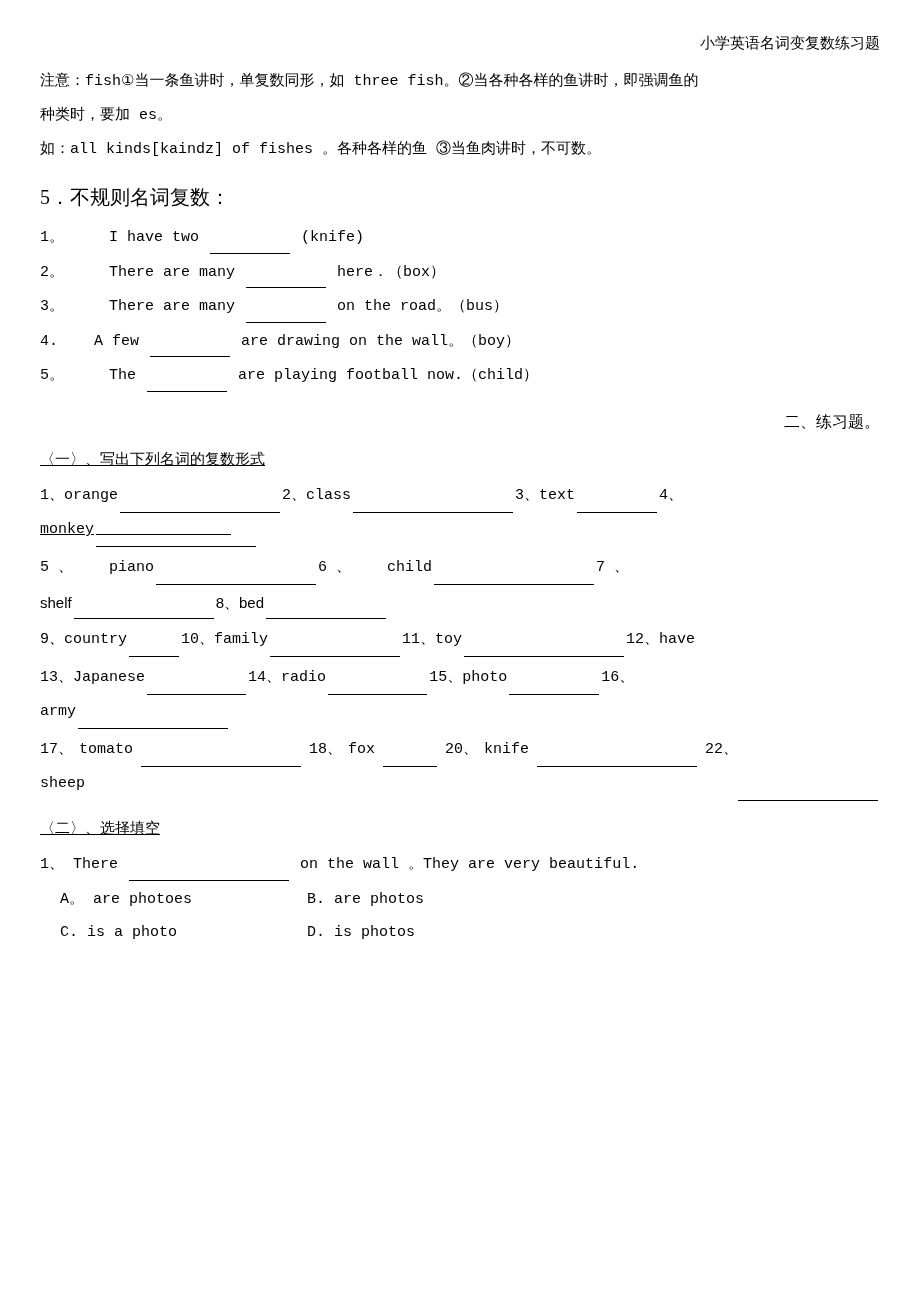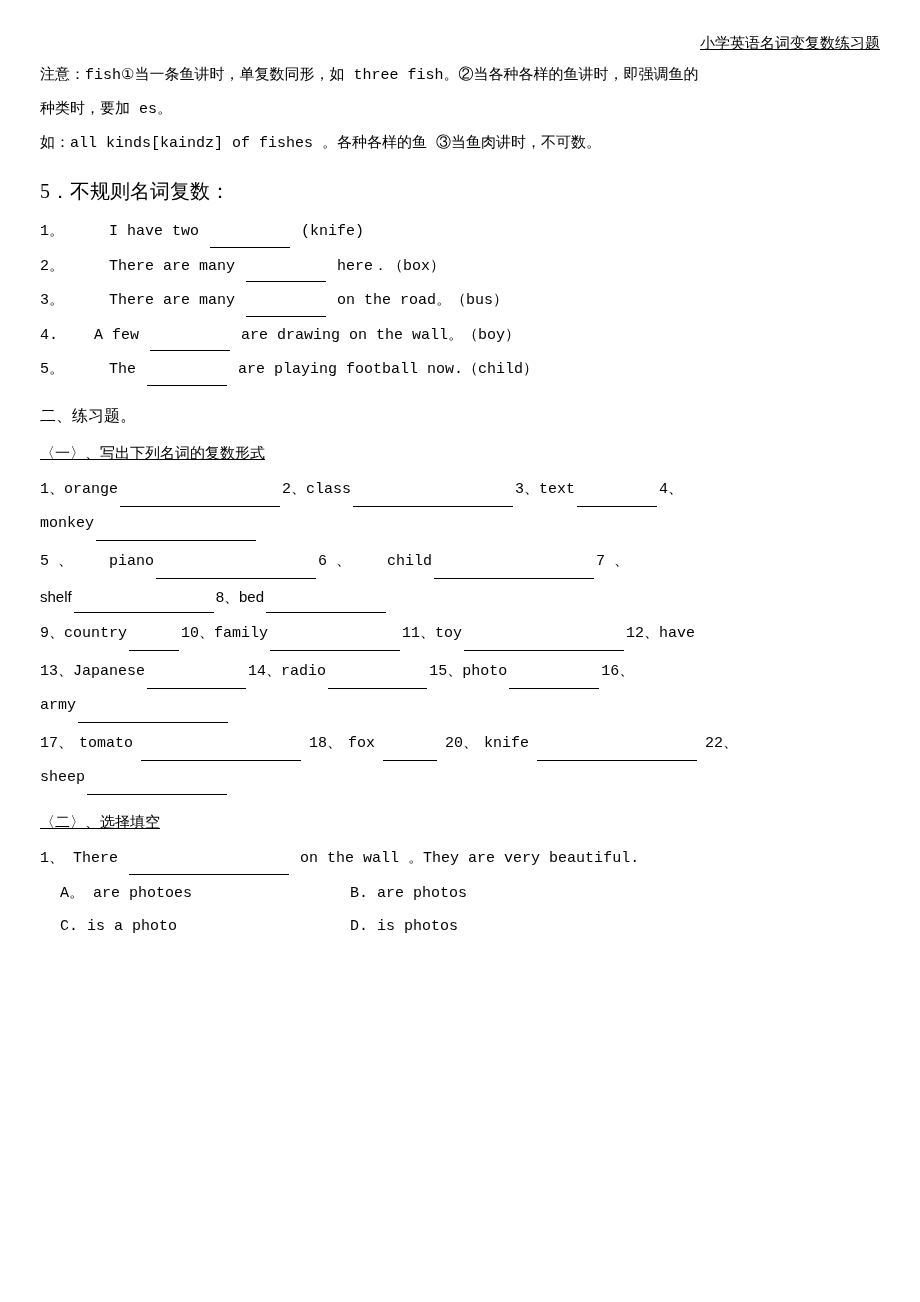--- a/index.html
+++ b/index.html
@@ -13,23 +13,22 @@
       font-family: "SimSun", "宋体", serif;
       font-size: 16px;
       line-height: 1.8;
       padding: 30px 40px 40px 40px;
       width: 920px;
       min-height: 1302px;
     }
     .page-title {
       text-align: right;
       font-size: 15px;
-      margin-bottom: 4px;
-      font-family: "SimSun", serif;
-      text-decoration: underline;
+      margin-bottom: 10px;
+      font-family: "SimSun", serif;
     }
     .note-block {
       font-family: "Courier New", monospace;
       font-size: 15px;
       line-height: 2;
       margin-bottom: 8px;
     }
     .note-line {
       margin-bottom: 4px;
     }
@@ -69,30 +68,31 @@
       display: inline-block;
       border-bottom: 1px solid #000;
       min-width: 160px;
       vertical-align: bottom;
       margin: 0 2px;
     }
     .part-title {
       font-size: 16px;
       margin: 16px 0 8px 0;
       font-family: "SimSun", serif;
+      text-align: right;
     }
     .sub-part-title {
       font-size: 15px;
       margin: 10px 0 6px 0;
       font-family: "SimSun", serif;
       text-decoration: underline;
     }
     .options-row {
       display: flex;
-      gap: 0 90px;
+      gap: 0 47px;
       font-family: "Courier New", monospace;
       font-size: 15px;
       line-height: 2.2;
       margin-left: 20px;
     }
     .option-item {
       display: inline-block;
       min-width: 200px;
     }
   </style>
@@ -157,21 +157,21 @@
     <span>orange</span>
     <span class="fill-blank-xl">&nbsp;</span>
     <span>2、</span>
     <span>class</span>
     <span class="fill-blank-xl">&nbsp;</span>
     <span>3、</span>
     <span>text</span>
     <span class="fill-blank">&nbsp;</span>
     <span>4、</span>
   </div>
-  <div style="font-family:'Courier New',monospace;font-size:15px;line-height:2.2;display:flex;align-items:baseline;">
+  <div style="font-family:'Courier New',monospace;font-size:15px;line-height:2.2;display:flex;align-items:baseline;text-decoration:underline;">
     <span>monkey</span>
     <span class="fill-blank-xl">&nbsp;&nbsp;&nbsp;&nbsp;&nbsp;&nbsp;&nbsp;&nbsp;&nbsp;&nbsp;&nbsp;&nbsp;&nbsp;&nbsp;&nbsp;</span>
   </div>
 
   <div style="font-family:'Courier New',monospace;font-size:15px;line-height:2.2;display:flex;align-items:baseline;flex-wrap:wrap;margin-top:4px;">
     <span>5</span>
     <span>&nbsp;、&nbsp;&nbsp;&nbsp;&nbsp;</span>
     <span>piano</span>
     <span class="fill-blank-xl">&nbsp;&nbsp;&nbsp;&nbsp;&nbsp;&nbsp;&nbsp;&nbsp;&nbsp;&nbsp;&nbsp;&nbsp;&nbsp;&nbsp;</span>
     <span>6</span>
@@ -225,21 +225,21 @@
     <span>tomato</span>
     <span class="fill-blank-xl">&nbsp;&nbsp;&nbsp;&nbsp;&nbsp;&nbsp;&nbsp;&nbsp;&nbsp;&nbsp;&nbsp;&nbsp;&nbsp;</span>
     <span>18、</span>
     <span>fox</span>
     <span class="fill-blank-sm">&nbsp;&nbsp;&nbsp;&nbsp;&nbsp;&nbsp;</span>
     <span>20、</span>
     <span>knife</span>
     <span class="fill-blank-xl">&nbsp;</span>
     <span>22、</span>
   </div>
-  <div style="font-family:'Courier New',monospace;font-size:15px;line-height:2.2;display:flex;align-items:baseline;">
+  <div style="font-family:'Courier New',monospace;font-size:15px;line-height:2.2;display:flex;align-items:baseline;justify-content:space-between;">
     <span>sheep</span>
     <span style="display:inline-block;border-bottom:1px solid #000;min-width:140px;vertical-align:bottom;margin:0 2px;">&nbsp;</span>
   </div>
 </div>
 
 <div class="sub-part-title" style="margin-top:14px;">〈二〉、选择填空</div>
 
 <div>
 
   <div class="exercise-item" style="margin-top:4px;">

